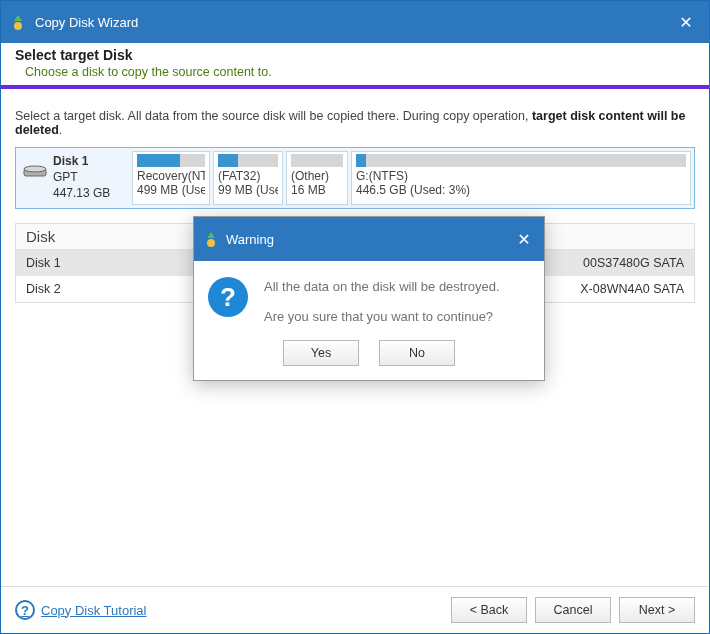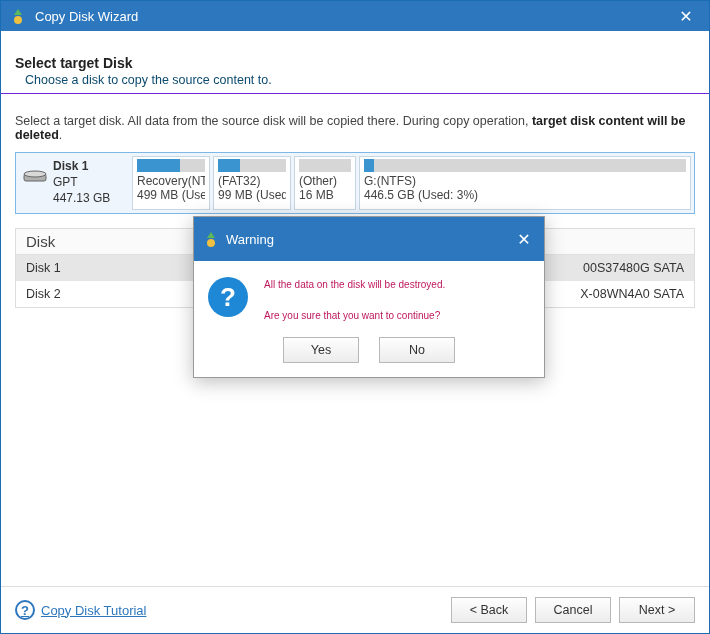--- a/index.html
+++ b/index.html
@@ -13,49 +13,49 @@
     overflow: hidden;
   }
   .window {
     width: 710px; height: 634px;
     border: 1px solid #1a6db5;
     display: flex;
     flex-direction: column;
     background: #fff;
   }
   .titlebar {
-    height: 30px;
+    height: 42px;
     background: #2c77bd;
     color: #fff;
     display: flex;
     align-items: center;
     padding: 0 8px;
     font-size: 13px;
     justify-content: flex-end;
   }
   .titlebar .app-icon {
     width: 18px; height: 18px;
     margin-right: 8px;
     display: inline-flex;
     align-items: center; justify-content: center;
   }
   .titlebar .title { flex: 1; }
   .titlebar .close { width: 30px; text-align: center; cursor: pointer; font-size: 16px; }
   .header {
-    padding: 24px 14px 6px 14px;
-    border-bottom: 1px solid #6d28d9;
+    padding: 4px 14px 6px 14px;
+    border-bottom: 4px solid #6d28d9;
     background: #fff;
   }
   .header .h-title {
     font-weight: bold;
     color: #222;
     font-size: 14px;
   }
   .header .h-sub {
-    color: #0c4a6e;
+    color: #4d7c0f;
     margin: 2px 0 0 10px;
     font-size: 12.5px;
   }
   .body {
     flex: 1;
     padding: 20px 14px 10px 14px;
     overflow: hidden;
     position: relative;
   }
   .instruction {
@@ -204,25 +204,25 @@
     border-radius: 50%;
     background: #1e88d6;
     color: #fff;
     display: flex;
     align-items: center; justify-content: center;
     font-size: 26px;
     font-weight: bold;
     flex-shrink: 0;
   }
   .modal .m-msg {
-    font-size: 10px;
-    color: #be185d;
+    font-size: 13px;
+    color: #737373;
     line-height: 1.5;
   }
-  .modal .m-msg .m-line2 { margin-top: 16px; }
+  .modal .m-msg .m-line2 { margin-top: 10px; }
   .modal .m-buttons {
     display: flex;
     justify-content: center;
     gap: 20px;
     padding: 6px 0 14px 0;
   }
 </style>
 </head>
 <body>
 
@@ -264,21 +264,21 @@
           <div>447.13 GB</div>
         </div>
       </div>
       <div class="partition" style="width:78px">
         <div class="bar">
             <div class="fill" style="width:63%"></div>
           </div>
         <div class="p-label">Recovery(NTFS)</div>
         <div class="p-size">499 MB (Used: 63%)</div>
       </div>
-      <div class="partition" style="width:78px">
+      <div class="partition" style="width:70px">
         <div class="bar">
             <div class="fill" style="width:33%"></div>
           </div>
         <div class="p-label">(FAT32)</div>
         <div class="p-size">99 MB (Used: 33%)</div>
       </div>
       <div class="partition" style="width:62px">
         <div class="bar">
             <div class="fill" style="width:0%"></div>
           </div>

